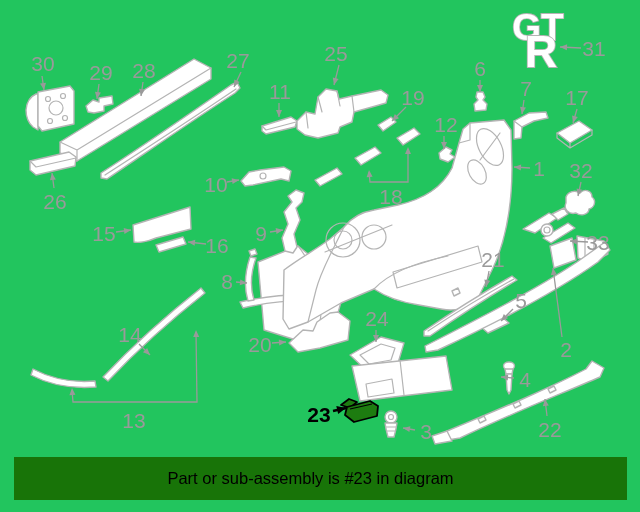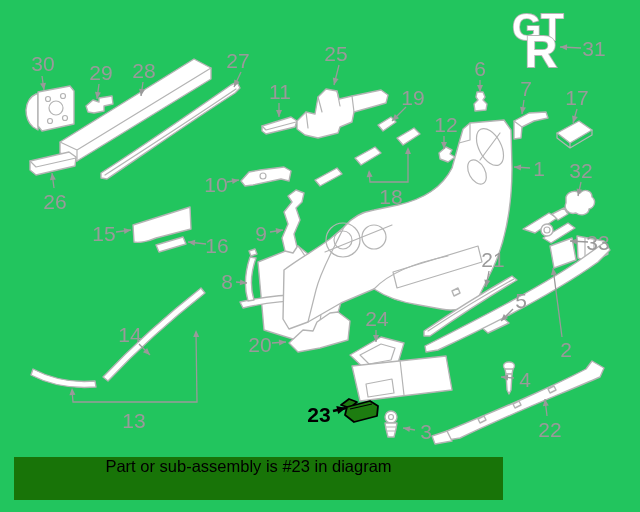--- a/index.html
+++ b/index.html
@@ -5,22 +5,22 @@
   html,body{margin:0;padding:0;background:#fff;}
   #stage{position:relative;width:640px;height:512px;overflow:hidden;
          font-family:"Liberation Sans",sans-serif;background:#22c55e;}
   #diagram-svg{position:absolute;left:0;top:0;}
   .part{fill:#ffffff;stroke:#b4b4b4;stroke-width:1.4;stroke-linejoin:round;stroke-linecap:round;}
   .part-line{fill:none;stroke:#b4b4b4;stroke-width:1.2;stroke-linejoin:round;stroke-linecap:round;}
   .hl{stroke:#000;stroke-width:1.8;stroke-linejoin:round;}
   .hl-line{fill:none;stroke:#000;stroke-width:1.2;}
   .emblem{fill:#ffffff;stroke:#b4b4b4;stroke-width:1.8;paint-order:stroke;
           font-family:"Liberation Sans",sans-serif;font-weight:bold;}
-  #notice-banner{position:absolute;left:14px;top:457px;width:489px;height:43px;
-     display:flex;flex-direction:column;align-items:center;
+  #notice-banner{position:absolute;left:14px;top:457px;width:613px;height:43px;
+     display:flex;flex-direction:column;justify-content:center;align-items:center;
      padding-right:20px;box-sizing:border-box;}
   #notice-banner span{font-size:16.5px;line-height:19px;white-space:nowrap;}
 </style>
 </head>
 <body>
 
 <div id="stage">
 
   <svg id="diagram-svg" width="640" height="512" viewBox="0 0 640 512">
 

